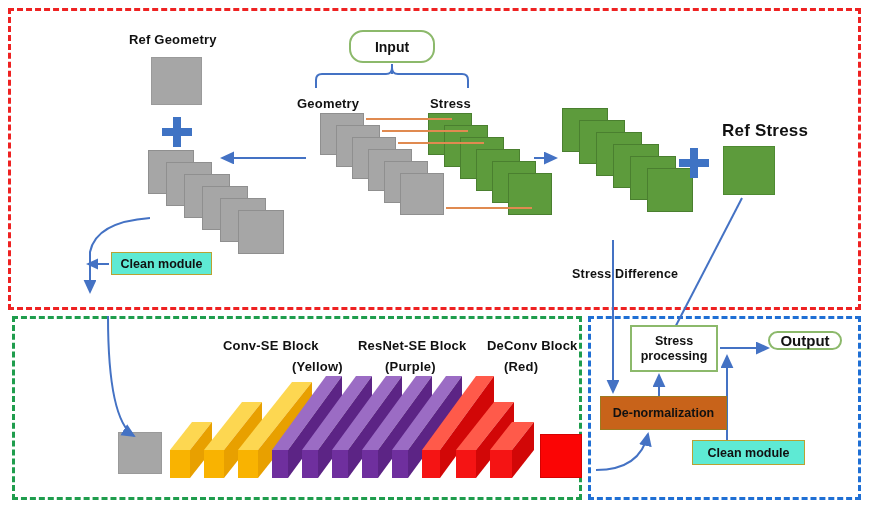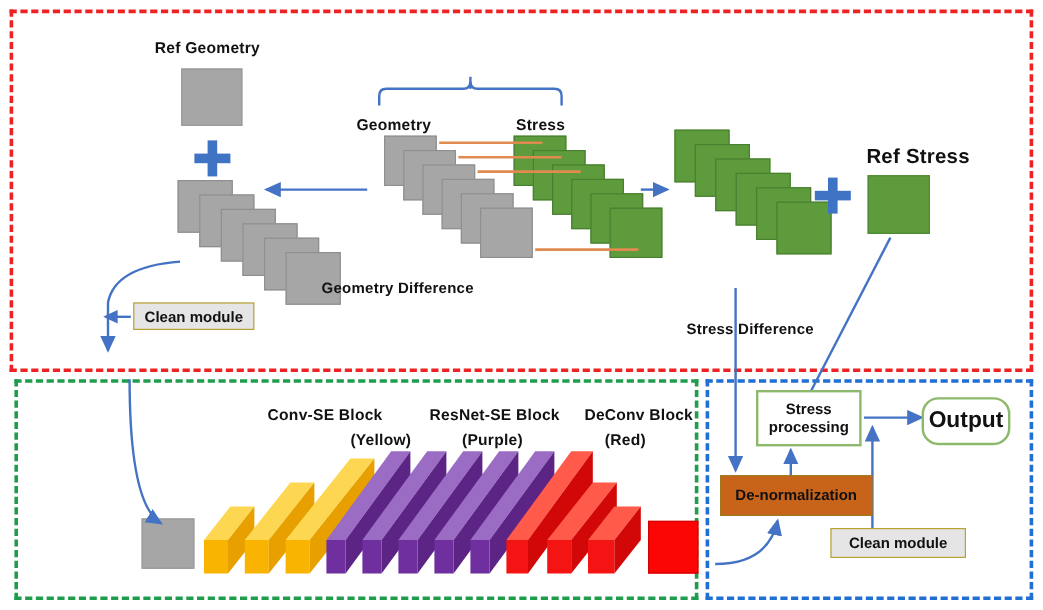--- a/index.html
+++ b/index.html
@@ -31,21 +31,21 @@
         background:#fff;display:flex;align-items:center;justify-content:center;
         font-weight:bold;color:#111;}
   
   .pnode{position:absolute;box-sizing:border-box;border:2px solid #8cb96b;background:#fff;
         display:flex;align-items:center;justify-content:center;text-align:center;
         font-weight:bold;color:#111;line-height:1.15;}
 
   
   .fbox{position:absolute;box-sizing:border-box;display:flex;align-items:center;justify-content:center;
         font-weight:bold;color:#111;white-space:nowrap;}
-  .fbox.cyan{background:#e5e5e5;border:1px solid #b9a233;}
+  .fbox.cyan{background:#5eead4;border:1px solid #b9a233;}
   .fbox.orange{background:#c8631a;border:1px solid #9d7a20;}
 
   
   .plus{position:absolute;}
   .plus i{position:absolute;background:#3f73c4;display:block;}
 
   svg.ov{position:absolute;left:0;top:0;width:869px;height:508px;pointer-events:none;}
 </style>
 </head>
 <body>
@@ -65,22 +65,22 @@
   </div>
 
   <div class="stack" style="left:148px; top:150px; width:140px; height:100px;">
     <div class="card gray" style="left:0px;  top:0px;  width:46px; height:44px;"></div>
     <div class="card gray" style="left:18px; top:12px; width:46px; height:44px;"></div>
     <div class="card gray" style="left:36px; top:24px; width:46px; height:44px;"></div>
     <div class="card gray" style="left:54px; top:36px; width:46px; height:44px;"></div>
     <div class="card gray" style="left:72px; top:48px; width:46px; height:44px;"></div>
     <div class="card gray" style="left:90px; top:60px; width:46px; height:44px;"></div>
   </div>
-  <div class="lbl" style="left:268px; top:233px; font-size:12.5px;">Geometry Difference</div>
-
+
+  <div class="node" style="left:349px; top:30px; width:86px; height:33px; font-size:14px;">Input</div>
 
   <div class="lbl" style="left:297px; top:96px; font-size:13px;">Geometry</div>
   <div class="lbl" style="left:430px; top:96px; font-size:13px;">Stress</div>
 
   <div class="stack" style="left:320px; top:113px; width:130px; height:105px;">
     <div class="card gray" style="left:0px;  top:0px;  width:44px; height:42px;"></div>
     <div class="card gray" style="left:16px; top:12px; width:44px; height:42px;"></div>
     <div class="card gray" style="left:32px; top:24px; width:44px; height:42px;"></div>
     <div class="card gray" style="left:48px; top:36px; width:44px; height:42px;"></div>
     <div class="card gray" style="left:64px; top:48px; width:44px; height:42px;"></div>
@@ -236,19 +236,19 @@
 
   <div class="sq red" style="left:540px; top:434px; width:42px; height:44px;"></div>
 
   <div class="pnode" style="left:630px; top:325px; width:88px; height:47px; font-size:12.5px;">
     <span style="display:block">
       <span>Stress</span><br>
       <span>processing</span>
     </span>
   </div>
 
-  <div class="node" style="left:768px; top:331px; width:74px; height:40px; font-size:19px;">Output</div>
+  <div class="node" style="left:768px; top:331px; width:74px; height:19px; font-size:15px;">Output</div>
 
   <div class="fbox orange" style="left:600px; top:396px; width:127px; height:34px; font-size:12.5px;">De-normalization</div>
 
   <div class="fbox cyan" style="left:692px; top:440px; width:113px; height:25px; font-size:12.5px;">Clean module</div>
 
 </div>
 
 </body></html>

